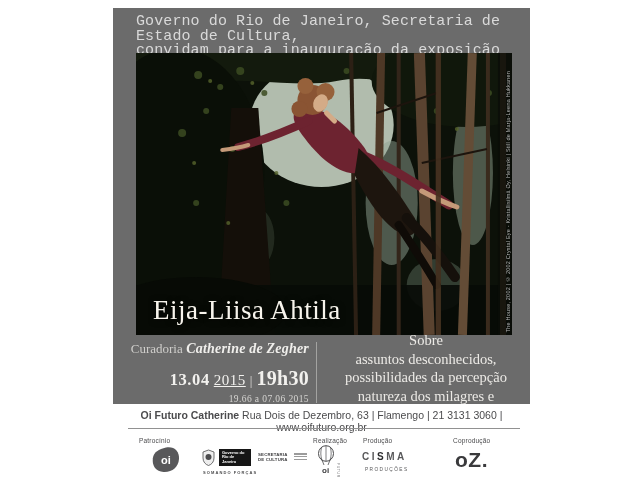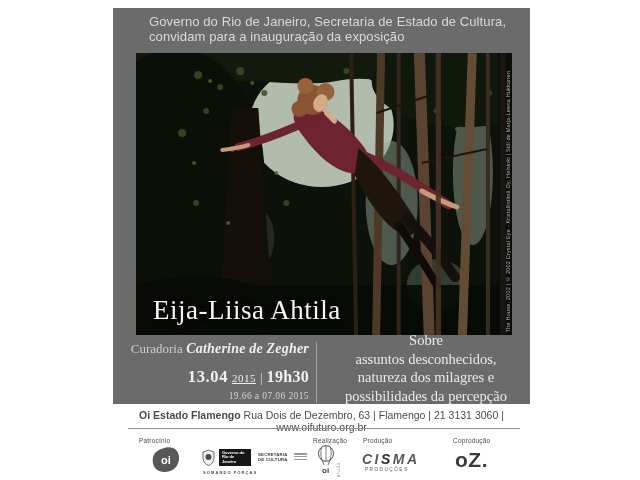--- a/index.html
+++ b/index.html
@@ -2,43 +2,43 @@
 <html><head>
 <meta charset="utf-8">
 <style>
   html,body { margin:0; padding:0; background:#fff; }
   .stage { position:relative; width:640px; height:480px; background:#ffffff; overflow:hidden;
            font-family:"Liberation Sans", sans-serif; }
 
   
   .card { position:absolute; left:113px; top:8px; width:417px; height:396px; background:#6b6b6b; }
 
-  .invite { position:absolute; left:36px; top:7px; font-size:13px; line-height:14.5px;
-            color:#d9d9d9; letter-spacing:.1px; }
+  .invite { position:absolute; left:23px; top:7px; font-size:15px; line-height:14.5px;
+            color:#d9d9d9; letter-spacing:.1px;font-family:Liberation Mono, monospace; }
 
   
   .photo { position:absolute; left:23px; top:45px; width:376px; height:282px;
            overflow:hidden; background:#a21caf; }
   .photo svg { display:block; width:100%; height:100%; }
   .artist { position:absolute; left:17px; bottom:9px; font-family:"Liberation Serif", serif;
             font-size:27px; color:#f7f4ec; letter-spacing:.5px; text-shadow:0 1px 6px rgba(0,0,0,.65); }
   .credit { position:absolute; right:1px; bottom:3px; writing-mode:vertical-rl;
             transform:rotate(180deg); font-size:5.5px; color:#b5b5b5; letter-spacing:.2px;
             white-space:nowrap; }
 
   
   .info-left { position:absolute; left:0; top:333px; width:196px; text-align:right; color:#e9e9e7; }
   .curator-line { font-family:"Liberation Serif", serif; font-size:14px; color:#f0efec; }
   .curator-label { font-size:13px; color:#cfcecb; font-weight:normal; }
   .curator-name { font-weight:bold; letter-spacing:.2px;font-style:italic; }
   .date-line { margin-top:10px; font-family:"Liberation Serif", serif; color:#f2f1ee; }
   .date-strong { font-size:16.5px; font-weight:bold; letter-spacing:.6px;margin-left:29px; }
-  .date-year { font-size:11px; letter-spacing:.5px;text-decoration:underline; }
+  .date-year { font-size:15px; letter-spacing:.5px;text-decoration:underline; }
   .date-div { font-size:13px; color:#dddcd9; }
-  .date-time { font-size:16px; font-weight:bold; letter-spacing:.3px; }
+  .date-time { font-size:20px; font-weight:bold; letter-spacing:.3px; }
   .period { margin-top:4px; font-size:9.5px; color:#d6d5d2; font-family:"Liberation Serif", serif;
             letter-spacing:.4px; }
   .vdivider { position:absolute; left:203px; top:334px; width:1px; height:61px; background:#a3a3a1; }
   .info-right { position:absolute; left:213px; top:323px; width:200px;
                 font-family:"Liberation Serif", serif; font-size:14.5px; line-height:18.5px;
                 color:#eceae6;text-align:center; }
 
   
   .footer-line { position:absolute; left:113px; top:409px; width:417px; text-align:center;
                  font-size:10.5px; color:#4b4b4d; }
@@ -52,22 +52,22 @@
              line-height:4.4px; padding:2px 2px 2px 3px; font-weight:bold; margin-left:3px; }
   .gov-box div { white-space:nowrap; }
   .secretaria { margin-left:7px; padding-top:3px; font-size:4.3px; font-weight:bold;
                 color:#3c3c3e; line-height:5px; letter-spacing:.2px; }
   .fineprint { margin-left:6px; padding-top:4px; }
   .fineprint div { width:13px; height:1.5px; background:#9b9b9b; margin-bottom:1.3px; }
   .somando { position:absolute; left:203px; top:470px; font-size:4px; letter-spacing:1.1px;
              color:#4b4b4d; font-weight:bold; }
 
   .balloon { position:absolute; left:316px; top:445px; }
-  .cisma { position:absolute; left:362px; top:451px; font-size:14px; letter-spacing:2.5px;
-           color:#59595b; font-weight:600;font-style:italic; }
+  .cisma { position:absolute; left:362px; top:451px; font-size:10px; letter-spacing:2.5px;
+           color:#59595b; font-weight:600; }
   .cisma .s { color:#2b2b2d; font-weight:800; }
   .cisma-sub { position:absolute; left:365px; top:467px; font-size:4.8px; letter-spacing:1.4px;
                color:#59595b; }
   .oz { position:absolute; left:455px; top:448px; font-size:21px; font-weight:bold;
         color:#3a3a3c; letter-spacing:.5px; }
 </style>
 </head>
 <body>
 
 <div class="stage">
@@ -170,27 +170,27 @@
         <span class="date-time">19h30</span>
       </div>
       <div class="period">19.66 a 07.06 2015</div>
     </div>
 
     <div class="vdivider"></div>
 
     <div class="info-right">
       <div>Sobre</div>
       <div>assuntos desconhecidos,</div>
+      <div>possibilidades da percepção</div>
       <div>natureza dos milagres e</div>
-      <div>possibilidades da percepção</div>
     </div>
   </div>
 
   <div class="footer-line">
-    <b>Oi Estado Flamengo</b>
+    <b>Oi Futuro Catherine</b>
     <span>Rua Dois de Dezembro, 63 | Flamengo | 21 3131 3060 | www.oifuturo.org.br</span>
   </div>
 
   <div class="rule"></div>
 
   <div class="logo-label" style="left:139px; top:437px;">Patrocínio</div>
   <div class="oi-blob">
     <svg width="30" height="28" viewBox="0 0 30 28">
       <path d="M15,1.5 C23,0 28.5,5 28,13 C27.5,21 21,26.5 12.5,26 C5,25.5 1,20 1.8,12.5 C2.5,6 8,3 15,1.5 Z" fill="#58585a"></path>
       <text x="15" y="18" font-size="11" font-weight="bold" fill="#ffffff" text-anchor="middle" font-family="Liberation Sans, sans-serif">oi</text>

